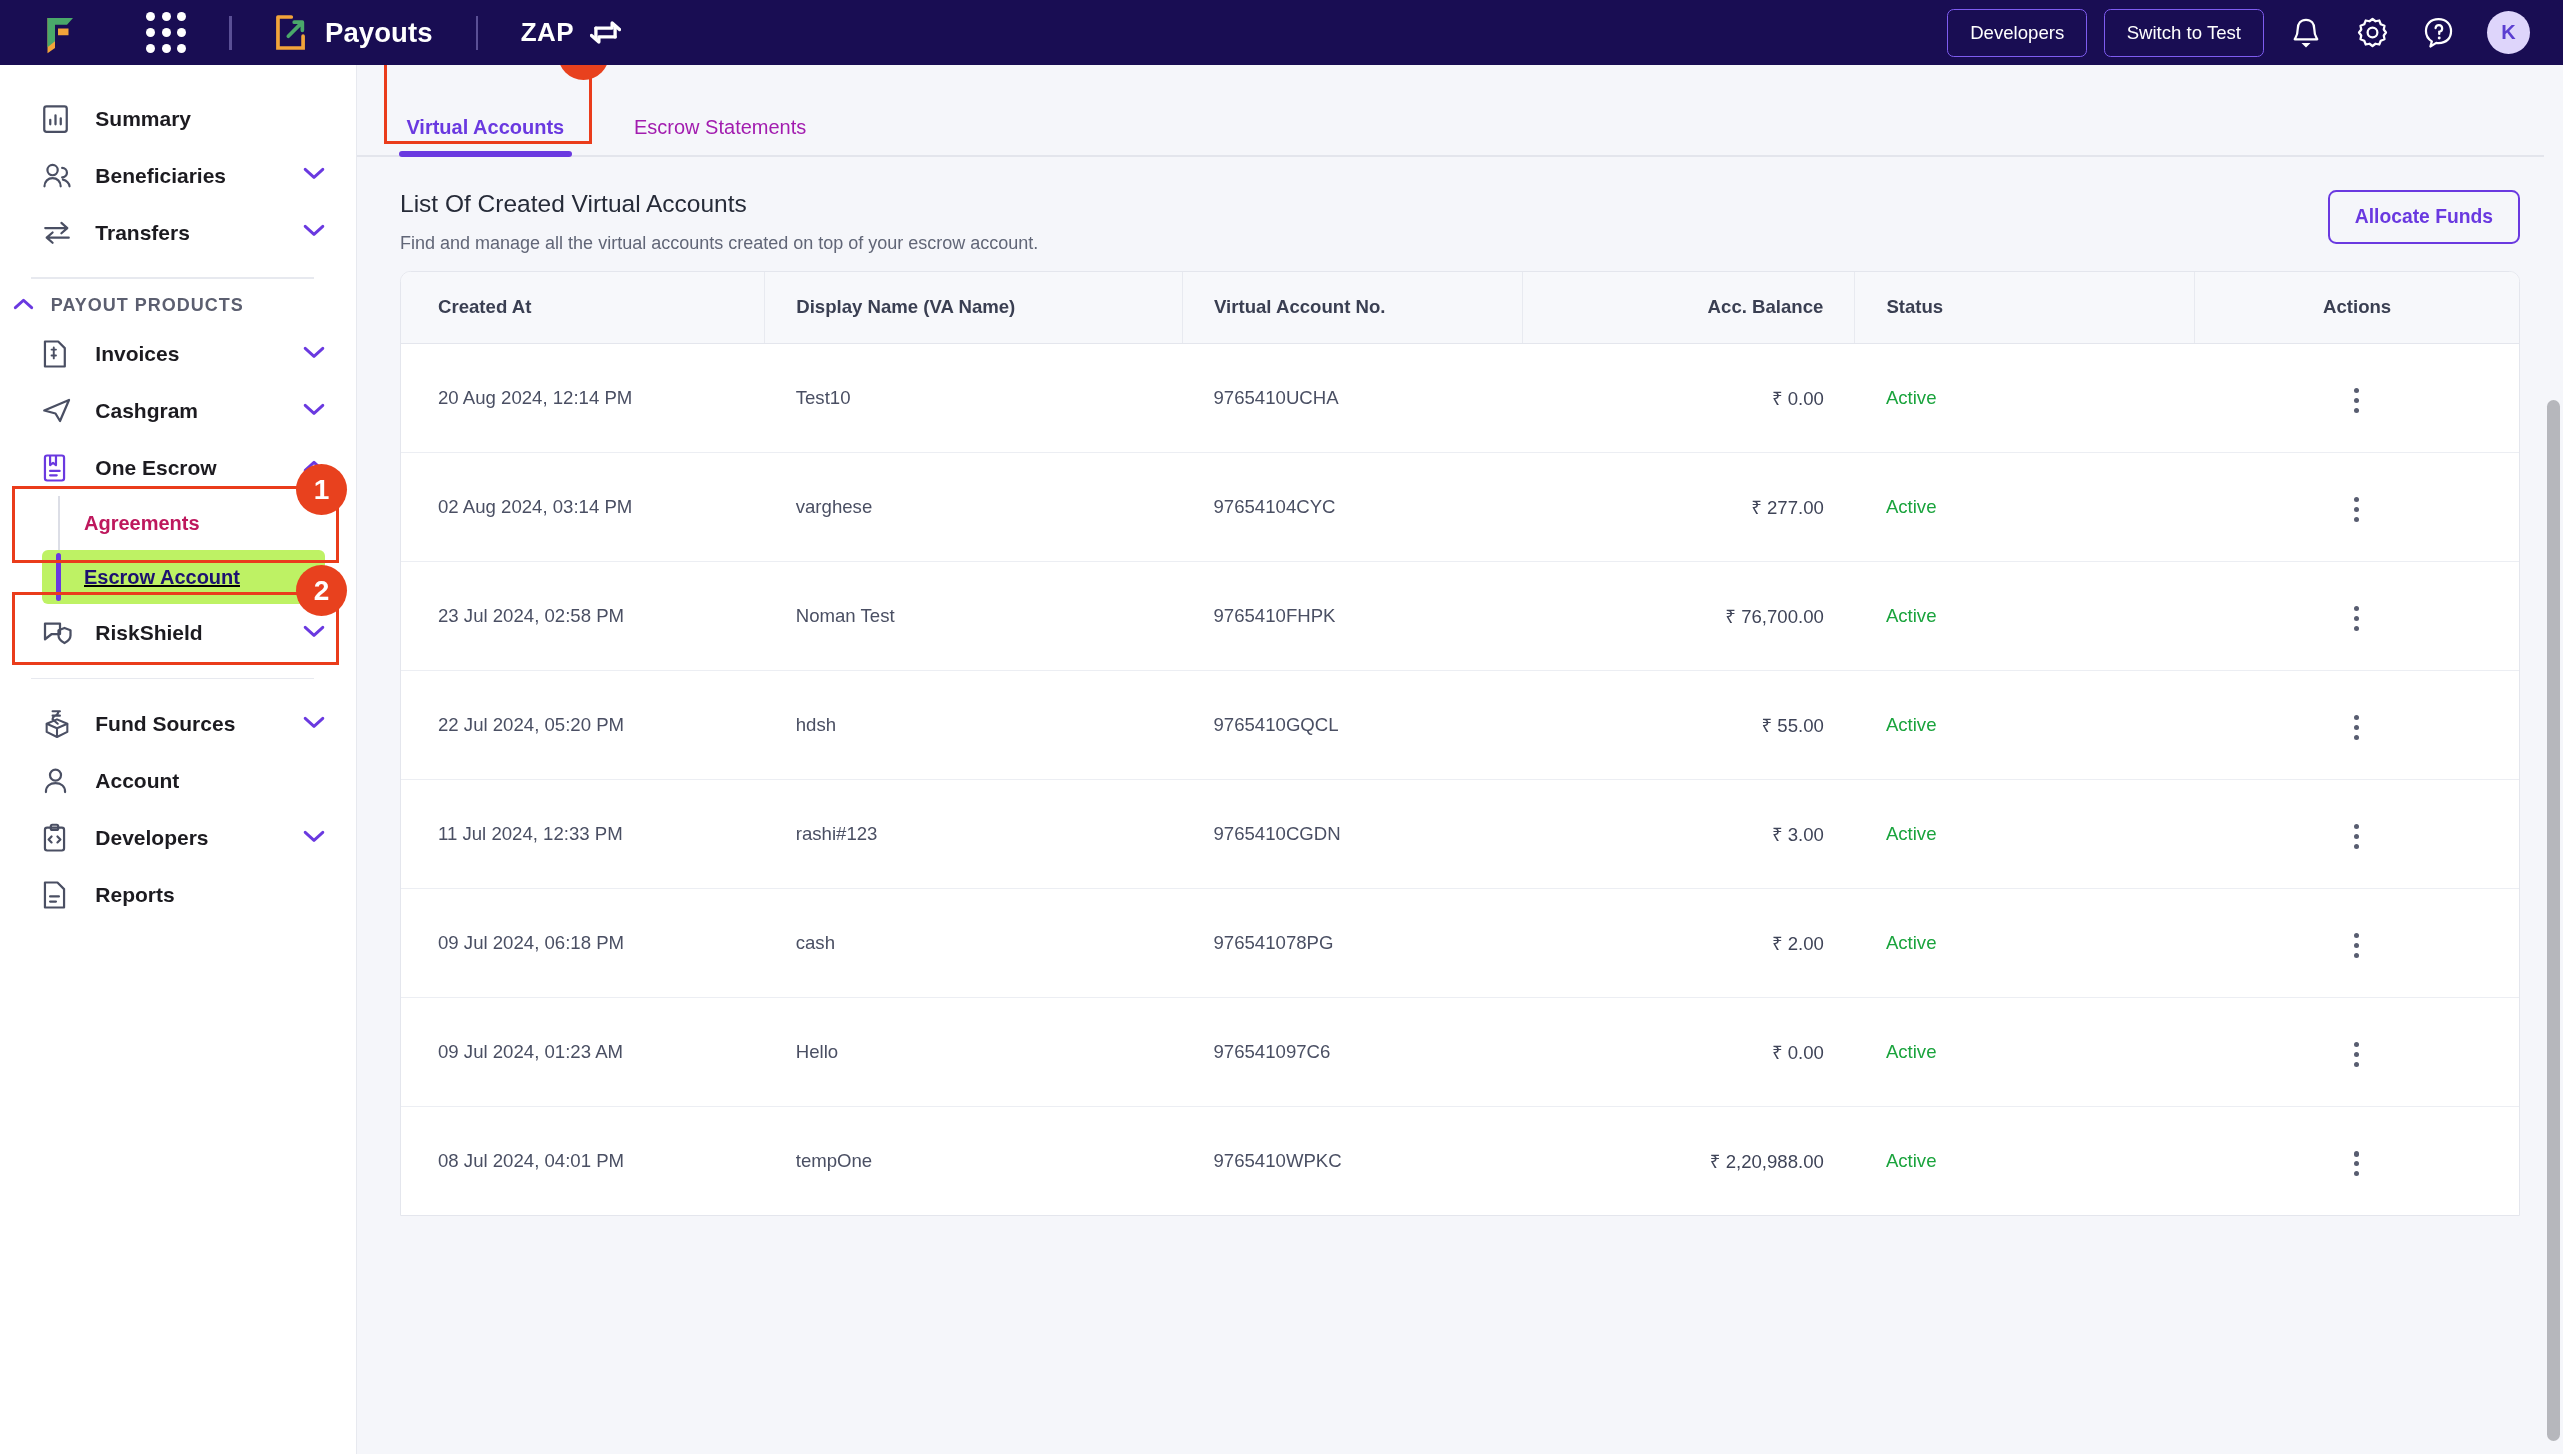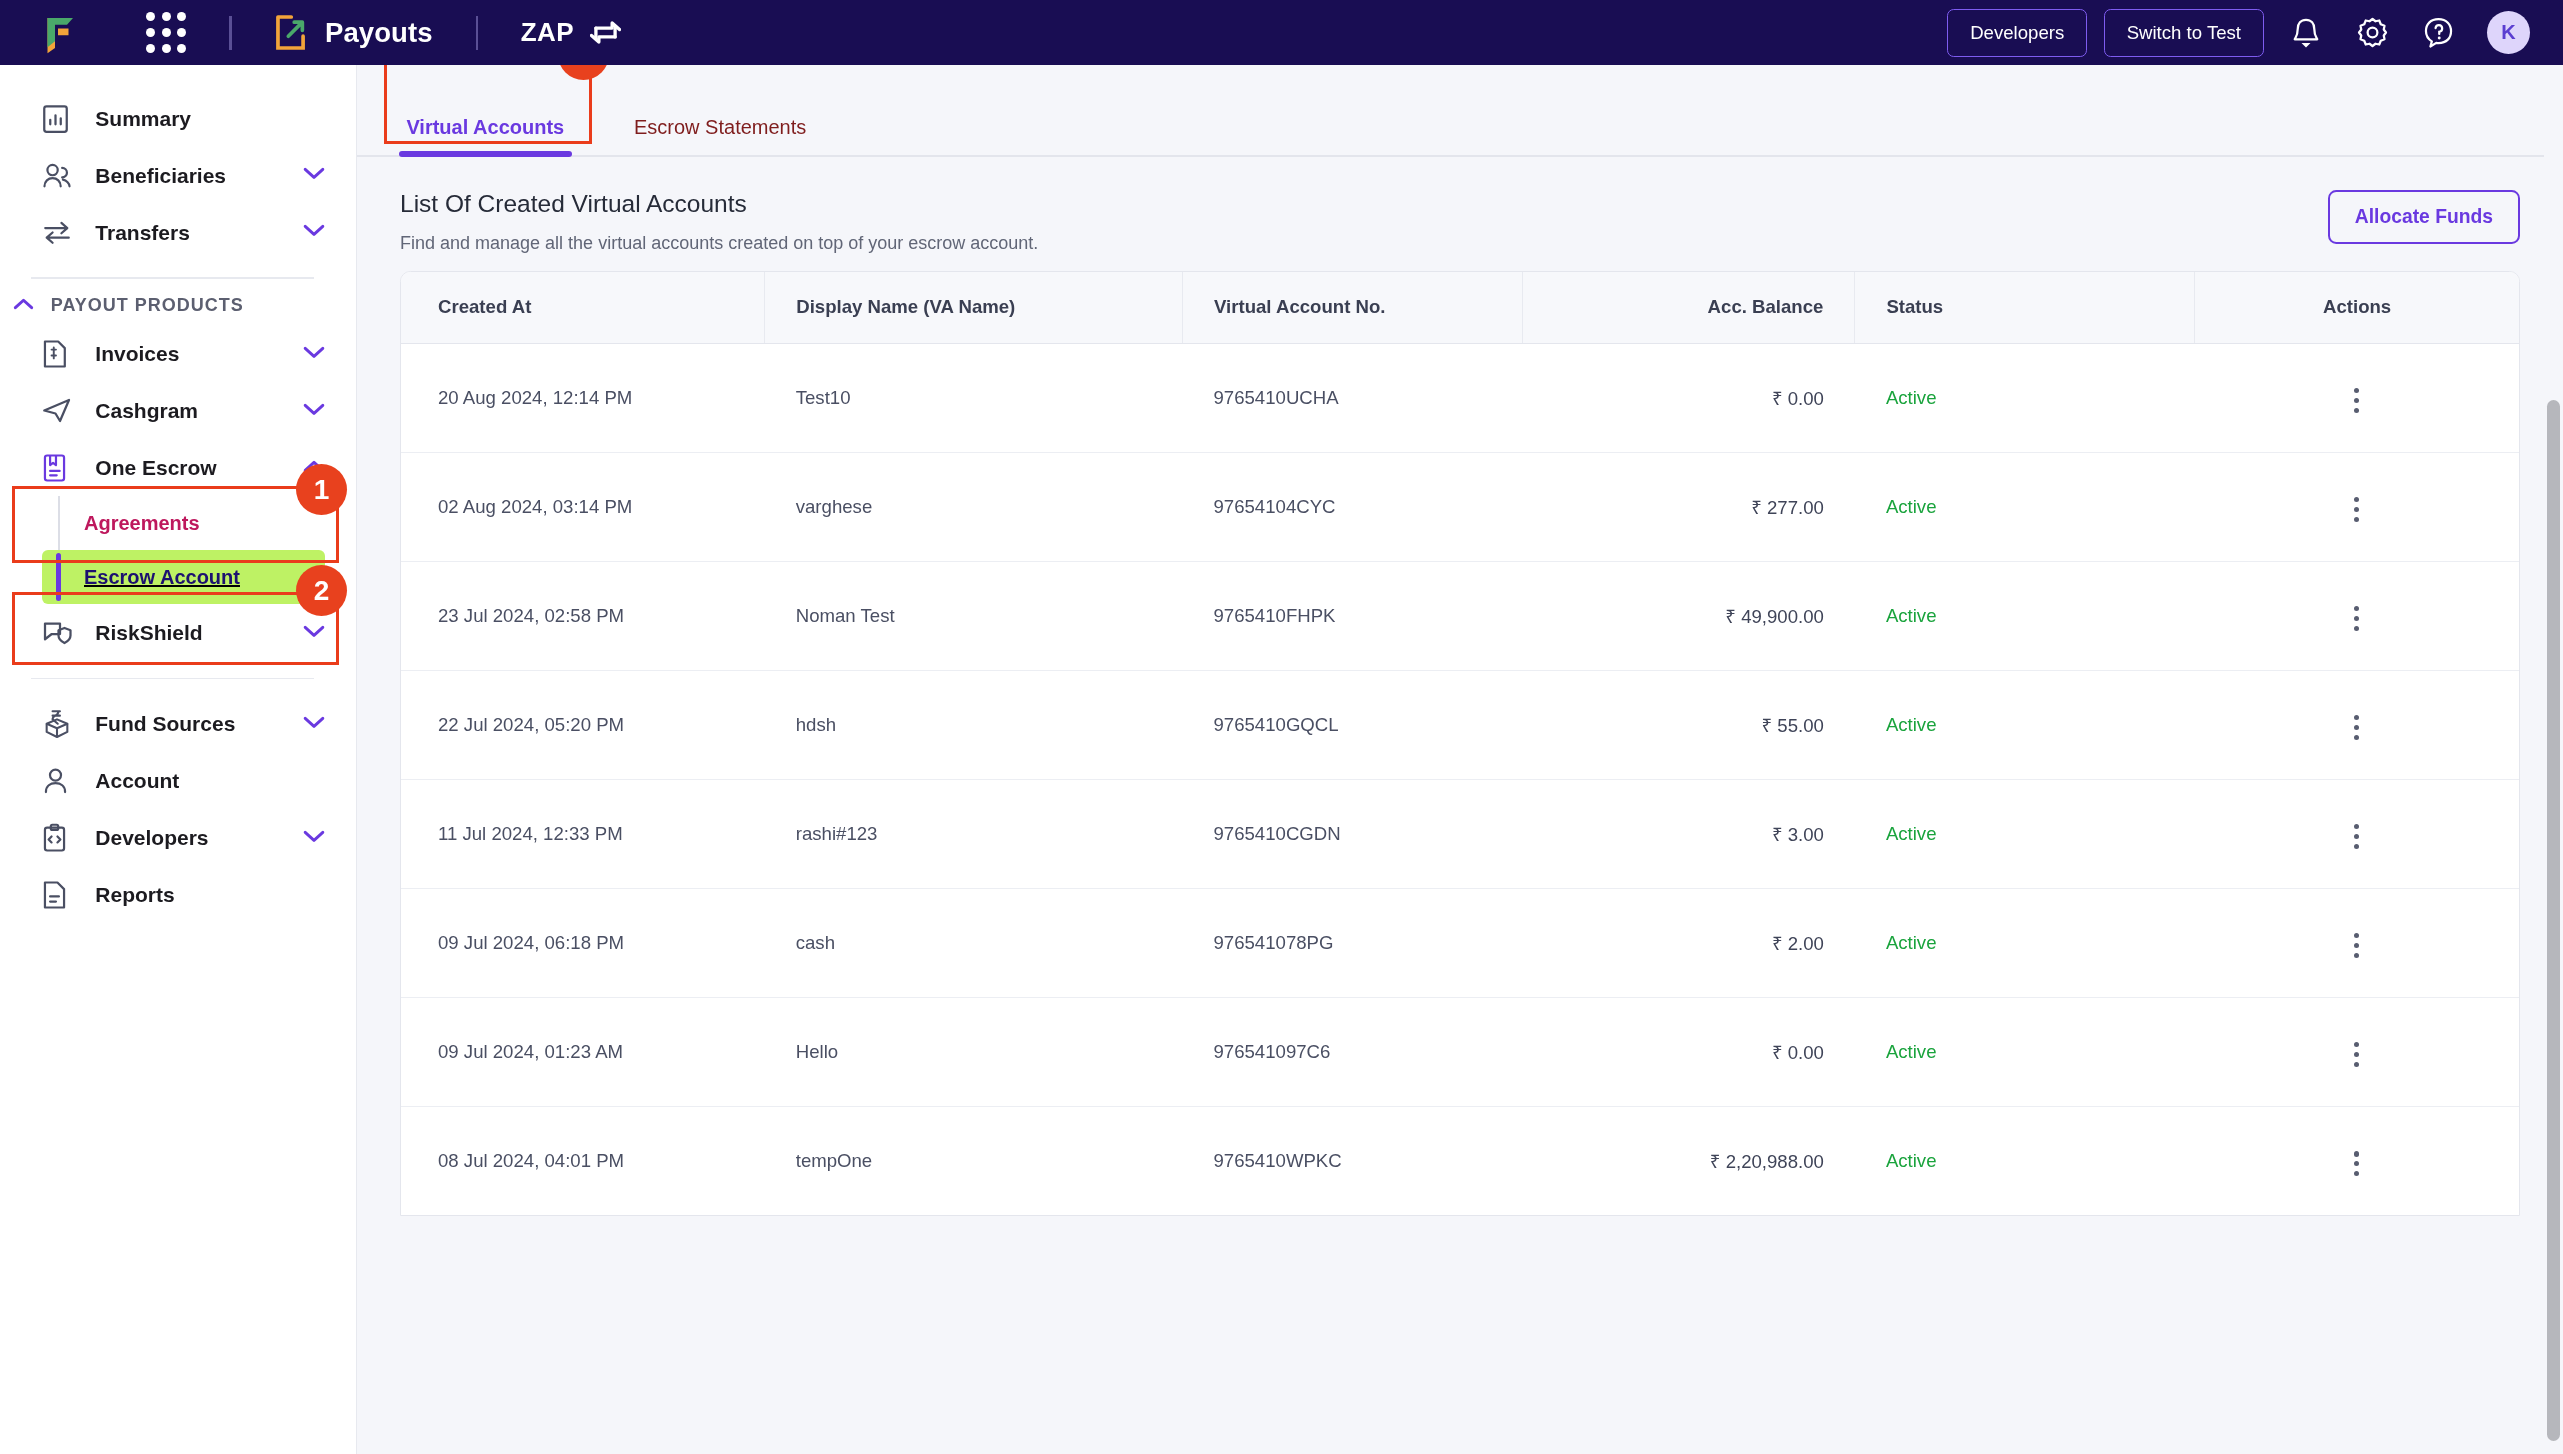--- a/index.html
+++ b/index.html
@@ -130,21 +130,21 @@
     position: relative; overflow: hidden;
   }
   .tabs {
     display: flex; align-items: flex-end;
     padding-left: 42px; height: 92px;
     border-bottom: 2.2px solid #e3e5ec;
     background: #f5f6fa;
     position: relative;
   }
   .tab {
-    font-size: 20px; color: #7f1d1d; padding: 0 7.4px 16.4px 7.4px;
+    font-size: 20px; color: #a21caf; padding: 0 7.4px 16.4px 7.4px;
     margin-right: 55px; cursor: pointer; position: relative; white-space: nowrap;
   }
   .tab.active { color: #6a39e0; font-weight: 600; }
   .tab.active::after {
     content:''; position:absolute; left:0; right:0; bottom:-2.2px;
     height: 6.7px; border-radius: 3.7px; background: #6a39e0;
   }
   .content { padding: 33px 43px 0 43px; position: relative; }
   .head-row { display:flex; align-items:flex-start; }
   .page-title { font-size: 24.5px; color: #262b38; font-weight: 400; }
@@ -520,21 +520,21 @@
                 <td class="c6"><span class="kebab">
                     <i></i>
                     <i></i>
                     <i></i>
                   </span></td>
               </tr>
               <tr>
                 <td class="c1">23 Jul 2024, 02:58 PM</td>
                 <td class="c2">Noman Test</td>
                 <td class="c3">9765410FHPK</td>
-                <td class="c4">₹ 49,900.00</td>
+                <td class="c4">₹ 76,700.00</td>
                 <td class="c5"><span class="status-active">Active</span></td>
                 <td class="c6"><span class="kebab">
                     <i></i>
                     <i></i>
                     <i></i>
                   </span></td>
               </tr>
               <tr>
                 <td class="c1">22 Jul 2024, 05:20 PM</td>
                 <td class="c2">hdsh</td>

